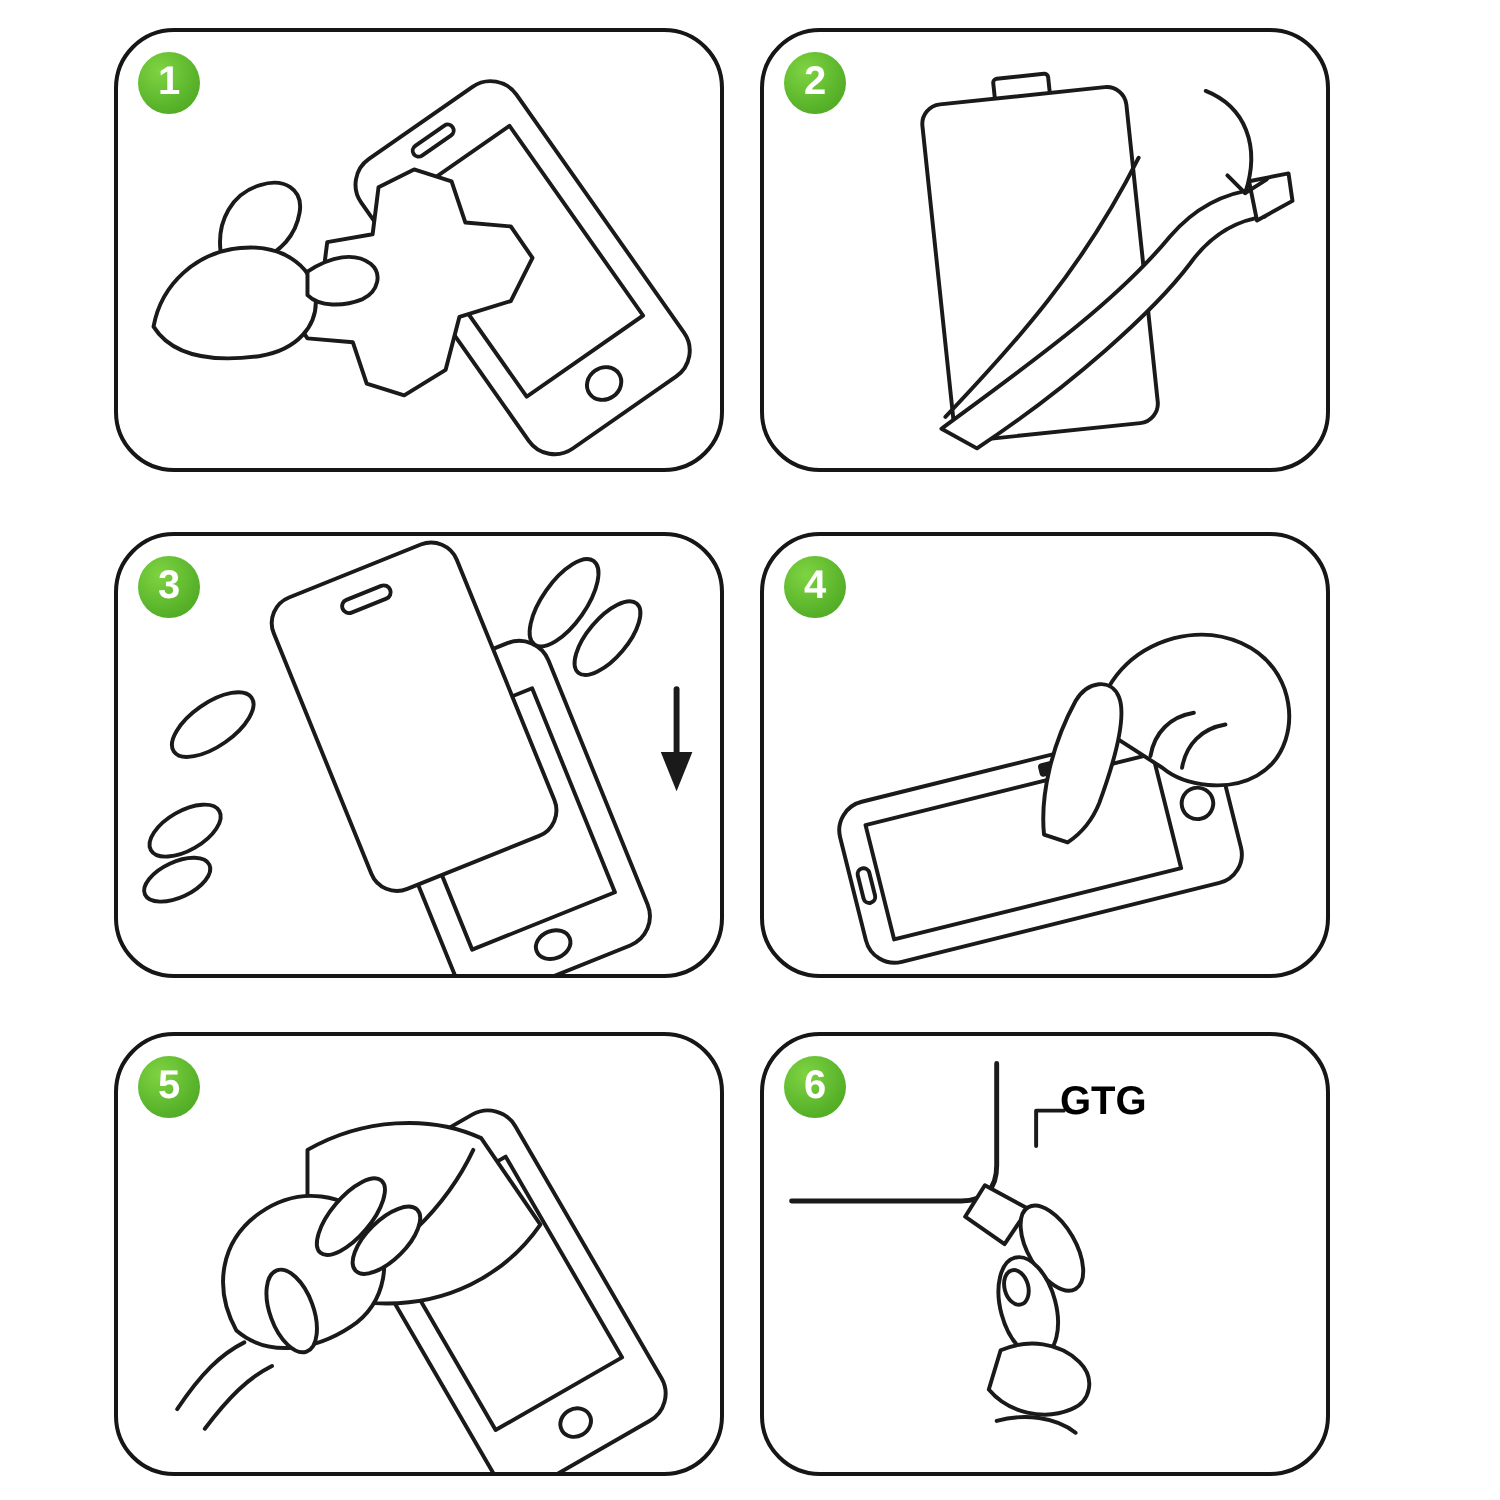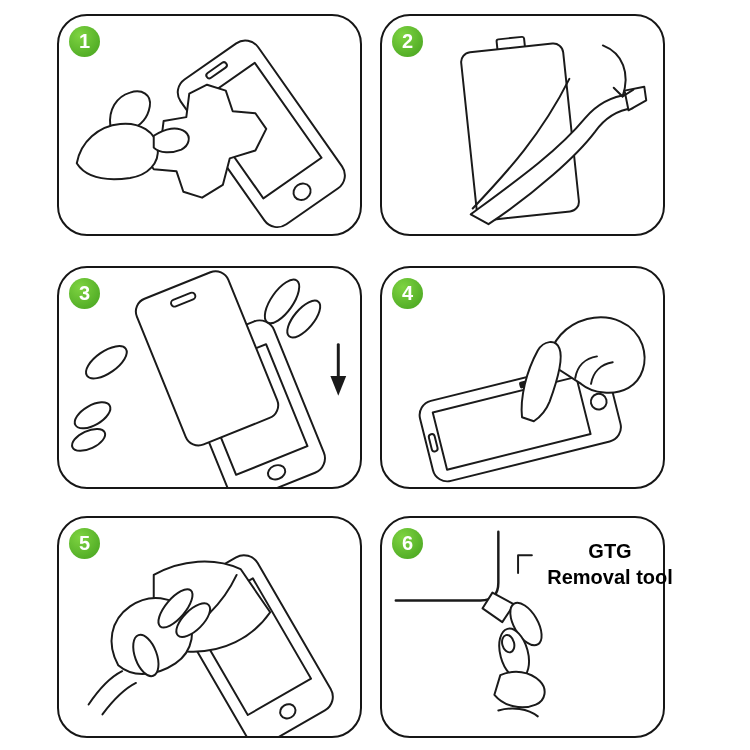--- a/index.html
+++ b/index.html
@@ -22,21 +22,21 @@
     border-radius:50%;
     background: radial-gradient(circle at 35% 30%, #7ed341 0%, #55b028 70%, #4aa31f 100%);
     color:#fff; font-weight:bold; font-size:20px;
     display:flex; align-items:center; justify-content:center; z-index:3;
   }
   svg.illus { position:absolute; left:0; top:0; width:100%; height:100%; z-index:1; }
   .wf { fill:#ffffff; }
   .bf { fill:#1a1a1a; stroke:none; }
   .tool-label {
     position:absolute; left:148px; top:20px; width:160px; z-index:2;
-    text-align:center; font-weight:bold; font-size:20px; line-height:1.3; color:#000;
+    text-align:left; font-weight:bold; font-size:20px; line-height:1.3; color:#000;
     white-space:nowrap;
   }
 </style>
 </head>
 <body>
 
 <div class="stage">
 
   <div class="panel p1">
     <div class="badge">1</div>
@@ -164,21 +164,20 @@
           <path d="M30,190 C42,172 52,162 64,156 M44,200 C56,184 66,174 78,168"></path>
         </g>
       </g>
     </svg>
   </div>
 
   <div class="panel p6">
     <div class="badge">6</div>
     <div class="tool-label">
       <div>GTG</div>
-      <div>Removal tool</div>
     </div>
     <svg class="illus" viewBox="0 0 285 222" preserveAspectRatio="none">
       <g stroke="#1a1a1a" stroke-width="2" fill="none" stroke-linecap="round" stroke-linejoin="round">
         <g>
           <path d="M118,14 L118,66 Q118,84 100,84 L14,84" stroke-width="2.5"></path>
         </g>
         <g>
           <path d="M152,38 L138,38 L138,56"></path>
         </g>
         <g>

